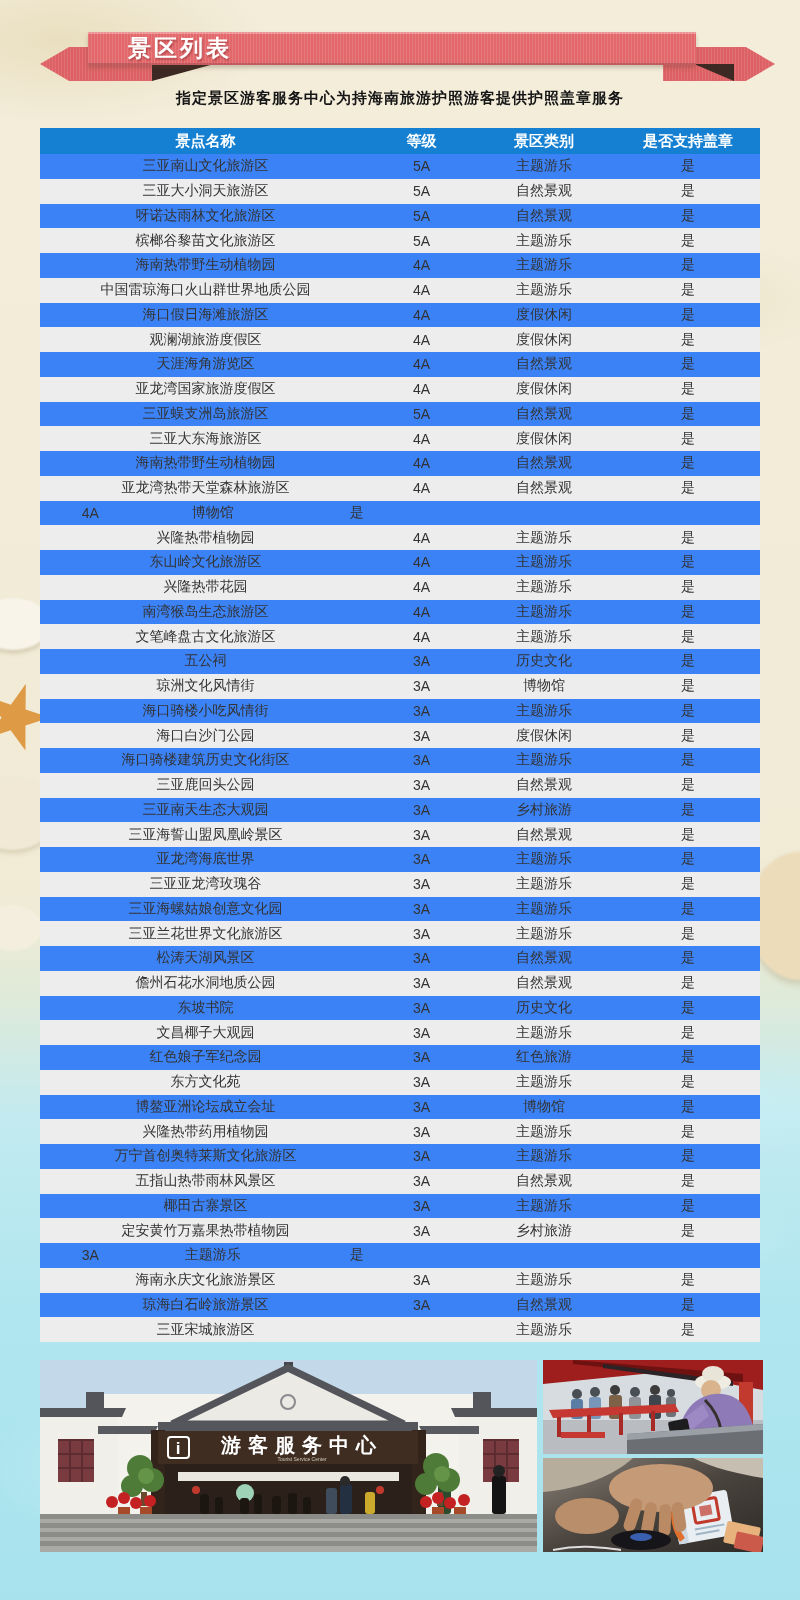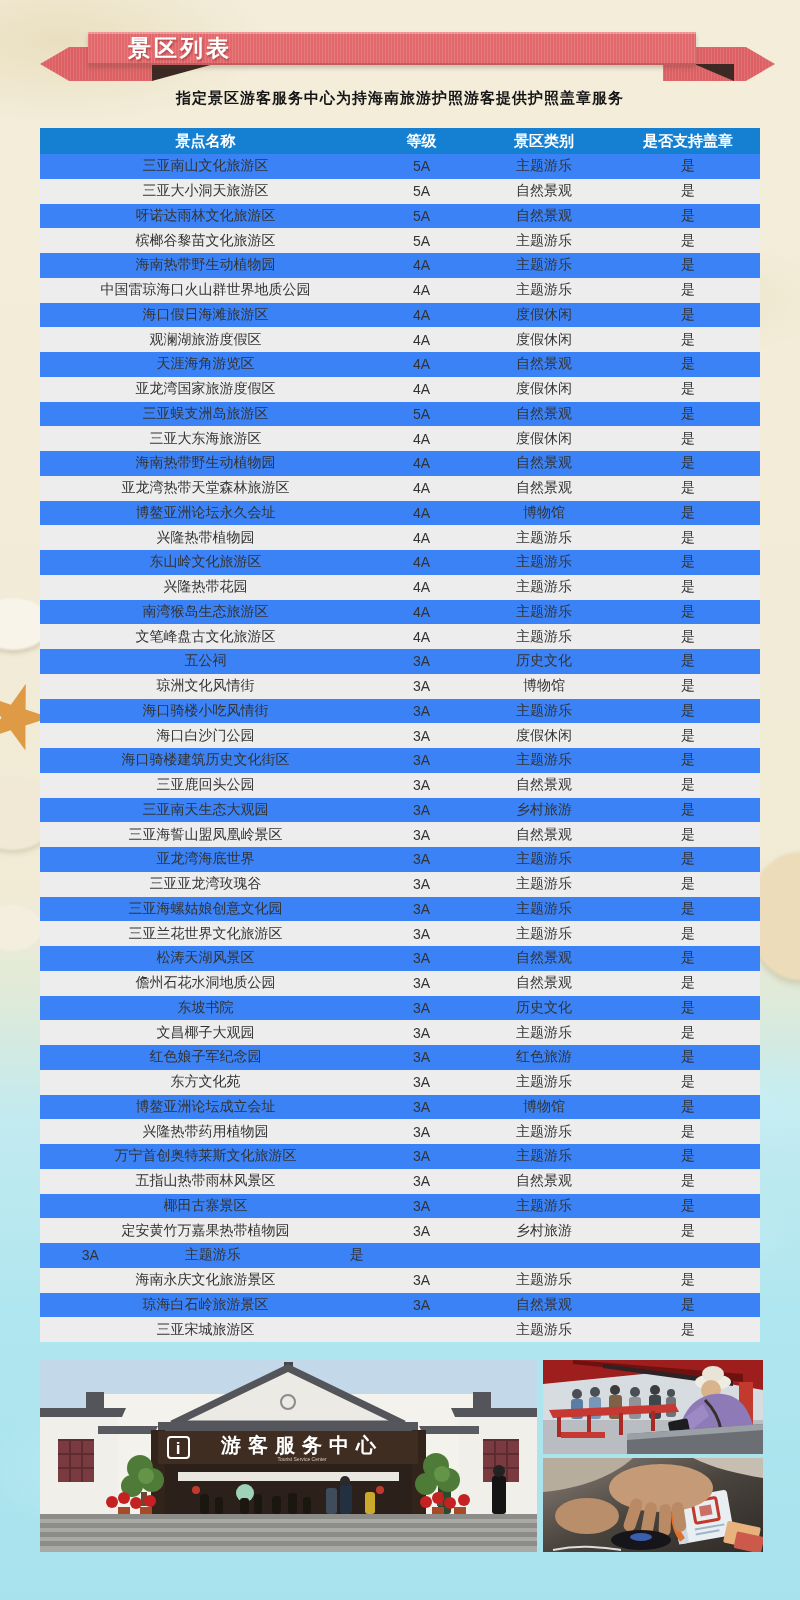--- a/index.html
+++ b/index.html
@@ -161,21 +161,20 @@
           <div class="cell c2">自然景观</div>
           <div class="cell c3">是</div>
         </div>
         <div class="trow alt">
           <div class="cell c0">亚龙湾热带天堂森林旅游区</div>
           <div class="cell c1">4A</div>
           <div class="cell c2">自然景观</div>
           <div class="cell c3">是</div>
         </div>
         <div class="trow">
-          <div class="cell c0">博鳌亚洲论坛永久会址</div>
           <div class="cell c1">4A</div>
           <div class="cell c2">博物馆</div>
           <div class="cell c3">是</div>
         </div>
         <div class="trow alt">
           <div class="cell c0">兴隆热带植物园</div>
           <div class="cell c1">4A</div>
           <div class="cell c2">主题游乐</div>
           <div class="cell c3">是</div>
         </div>

